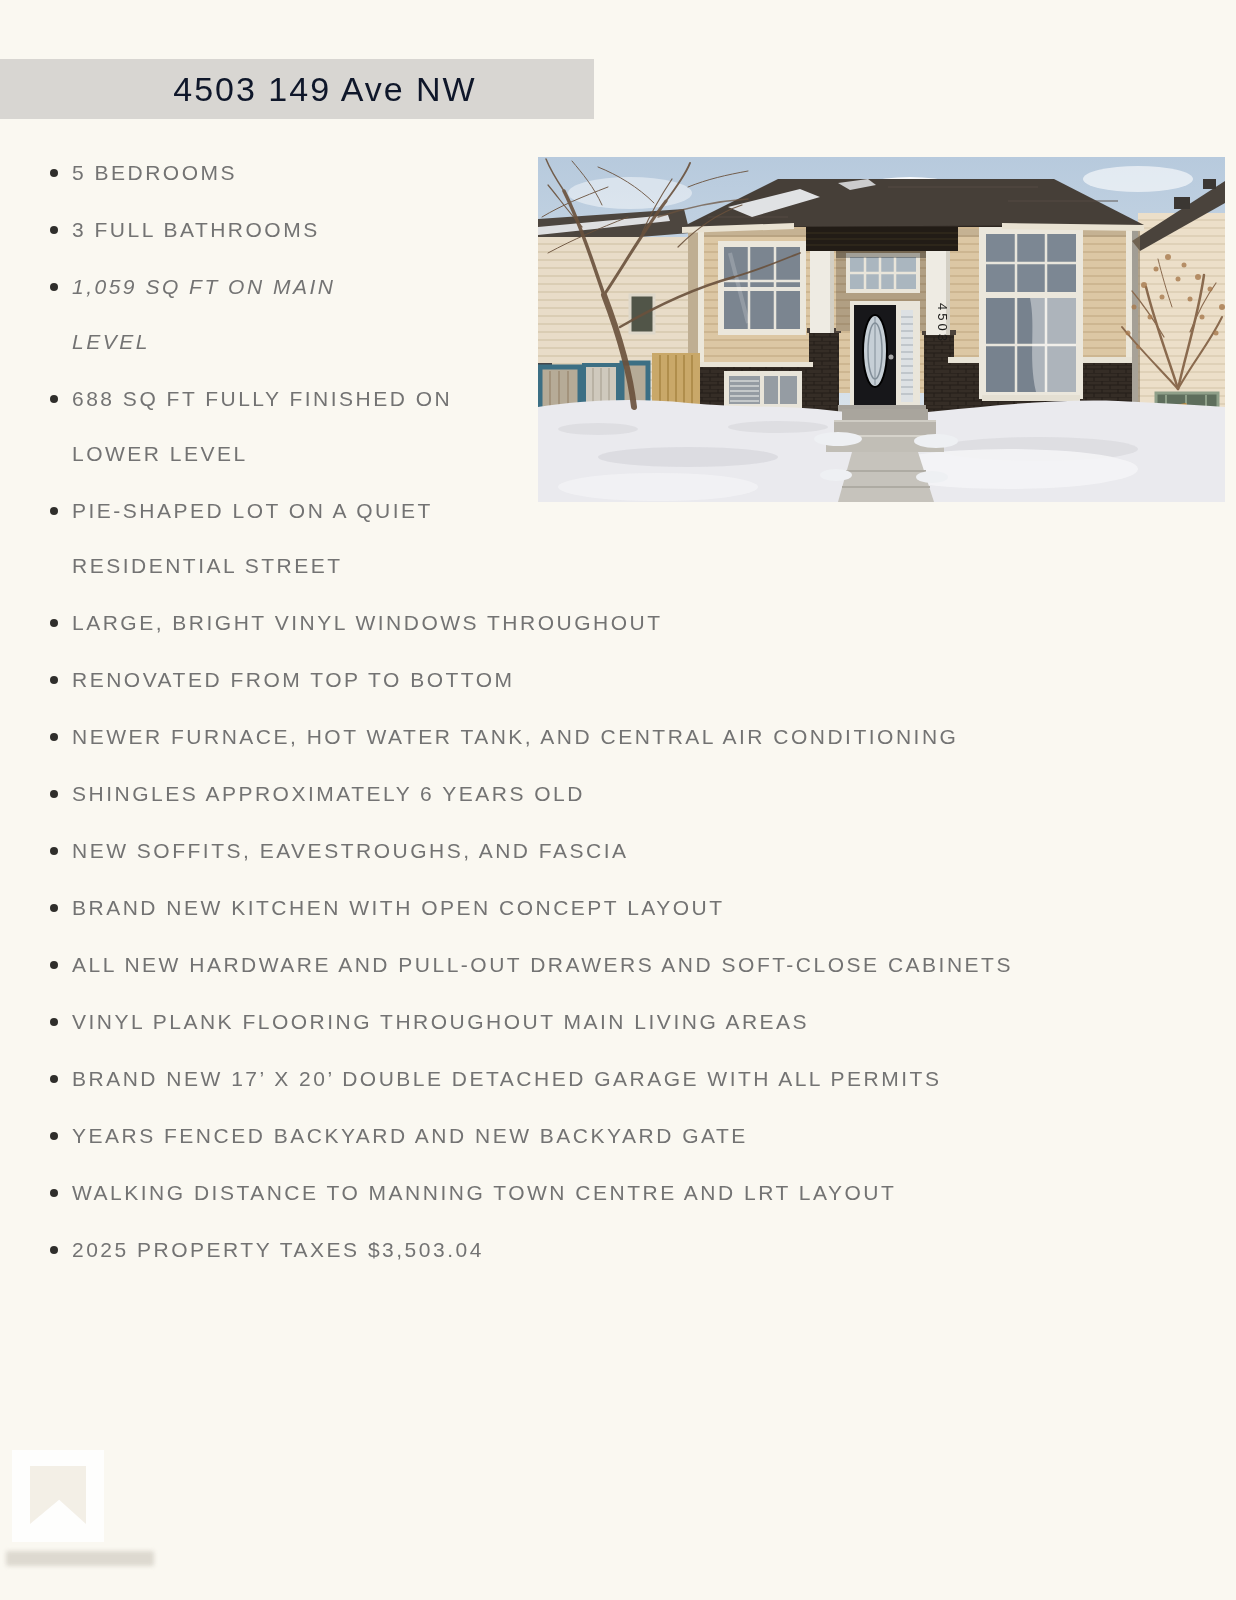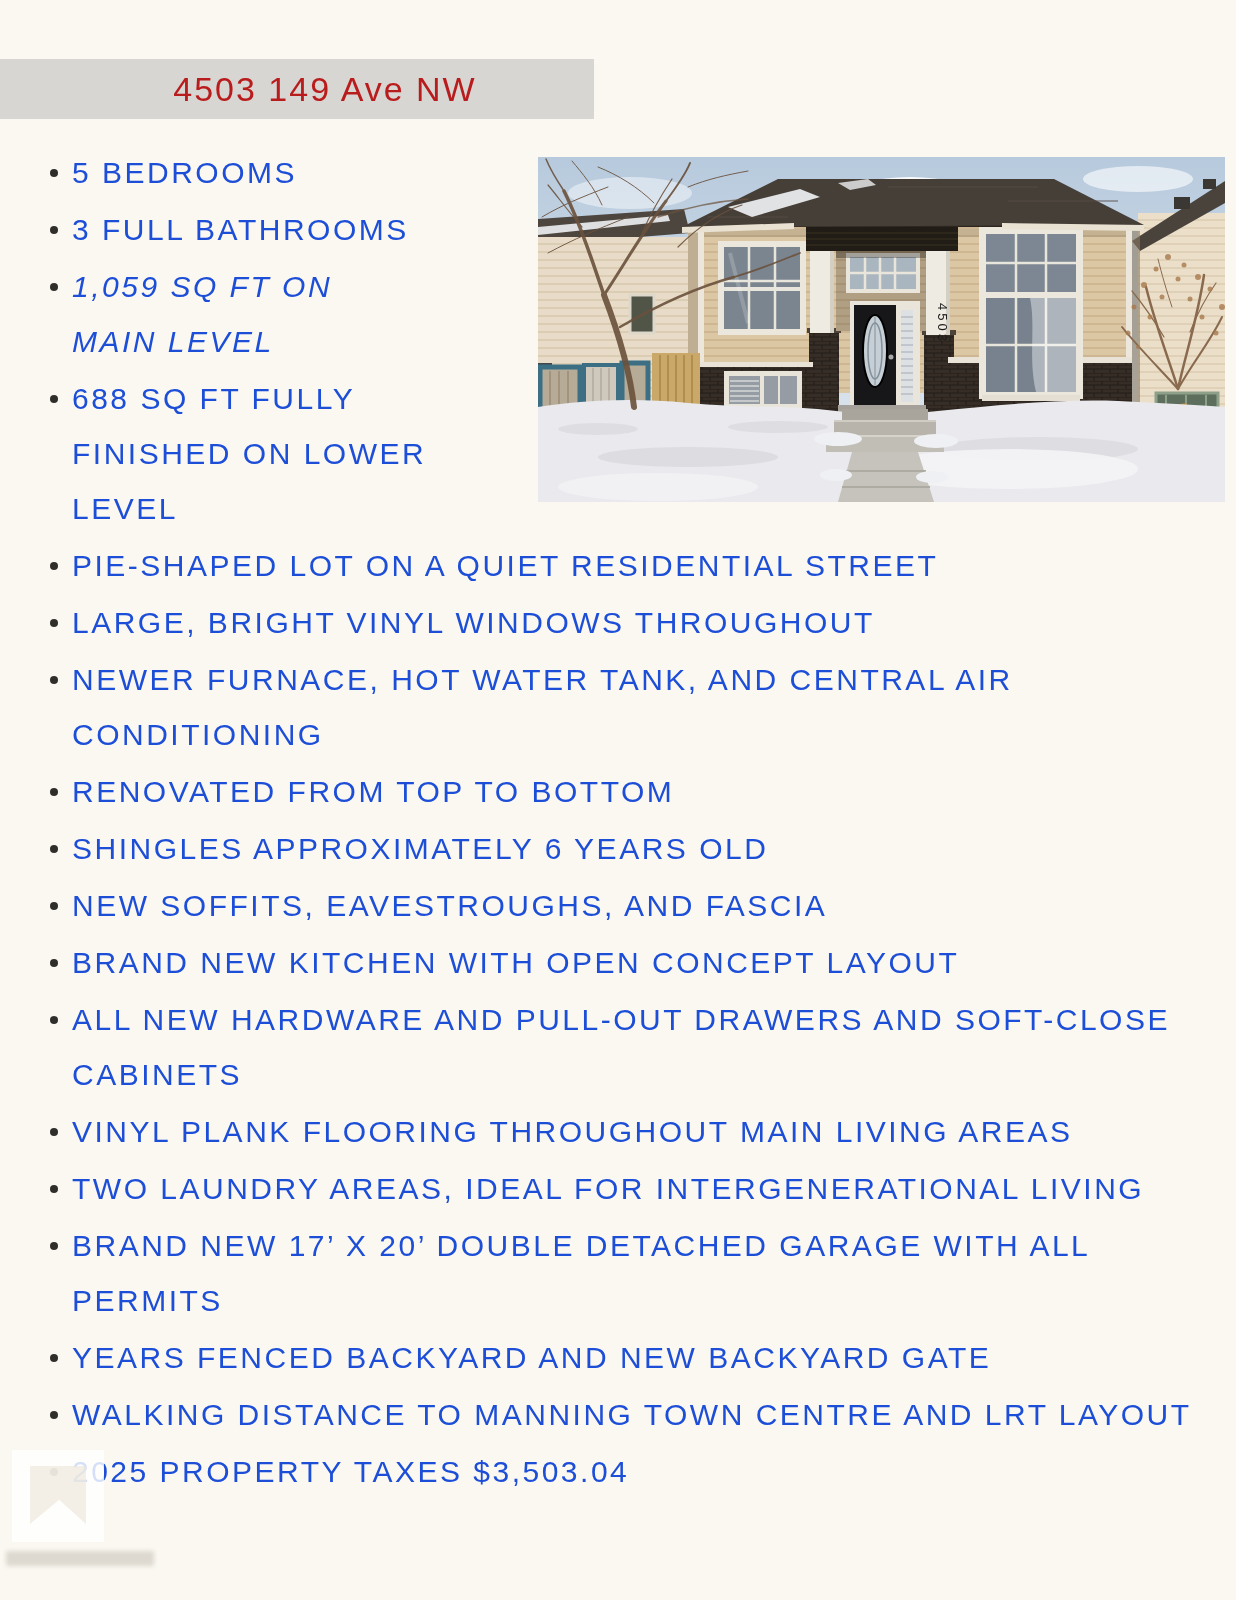--- a/index.html
+++ b/index.html
@@ -13,42 +13,42 @@
     color:#2b2a27;
   }
   .titlebar{
     position:absolute;top:59px;left:0;
     width:538px;height:60px;
     background:#d8d6d2;
     display:flex;align-items:center;justify-content:center;
     padding-left:56px;box-sizing:content-box;
   }
   .titlebar h1{
-    margin:0;font-size:34px;font-weight:400;letter-spacing:2px;color:#b91c1c;
+    margin:0;font-size:34px;font-weight:400;letter-spacing:2px;color:#0f172a;
   }
   .content{padding:0 11px 0 40px;}
   .photo{
     float:right;
     width:687px;height:345px;
     margin:12px 0 0 30px;
     line-height:0;
   }
   ul.features{
     list-style:none;
     margin:145px 0 0 0;padding:0;
   }
   ul.features li{
     position:relative;
     padding-left:32px;
-    font-size:30px;
+    font-size:21px;
     line-height:55px;
     letter-spacing:2.5px;
     margin:0 0 2px 0;
     max-width:1120px;
-    color:#1d4ed8;
+    color:#737373;
   }
   ul.features li::before{
     content:"";
     position:absolute;left:10px;top:24px;
     width:8px;height:8px;border-radius:50%;
     background:#2f2e2b;
   }
   ul.features li:nth-child(3){max-width:348px;font-style:italic;}
   .watermark{
     position:absolute;left:6px;top:1450px;width:160px;z-index:5;
@@ -319,28 +319,27 @@
       </svg>
     </div>
 
     <ul class="features">
         <li>5 BEDROOMS</li>
         <li>3 FULL BATHROOMS</li>
         <li>1,059 SQ FT ON MAIN LEVEL</li>
         <li>688 SQ FT FULLY FINISHED ON LOWER LEVEL</li>
         <li>PIE-SHAPED LOT ON A QUIET RESIDENTIAL STREET</li>
         <li>LARGE, BRIGHT VINYL WINDOWS THROUGHOUT</li>
+        <li>RENOVATED FROM TOP TO BOTTOM</li>
         <li>NEWER FURNACE, HOT WATER TANK, AND CENTRAL AIR CONDITIONING</li>
-        <li>RENOVATED FROM TOP TO BOTTOM</li>
         <li>SHINGLES APPROXIMATELY 6 YEARS OLD</li>
         <li>NEW SOFFITS, EAVESTROUGHS, AND FASCIA</li>
         <li>BRAND NEW KITCHEN WITH OPEN CONCEPT LAYOUT</li>
         <li>ALL NEW HARDWARE AND PULL-OUT DRAWERS AND SOFT-CLOSE CABINETS</li>
         <li>VINYL PLANK FLOORING THROUGHOUT MAIN LIVING AREAS</li>
-        <li>TWO LAUNDRY AREAS, IDEAL FOR INTERGENERATIONAL LIVING</li>
         <li>BRAND NEW 17’ X 20’ DOUBLE DETACHED GARAGE WITH ALL PERMITS</li>
         <li>YEARS FENCED BACKYARD AND NEW BACKYARD GATE</li>
         <li>WALKING DISTANCE TO MANNING TOWN CENTRE AND LRT LAYOUT</li>
         <li>2025 PROPERTY TAXES $3,503.04</li>
       </ul>
 
   </div>
 
   <div class="watermark">
     <div class="wm-square">

